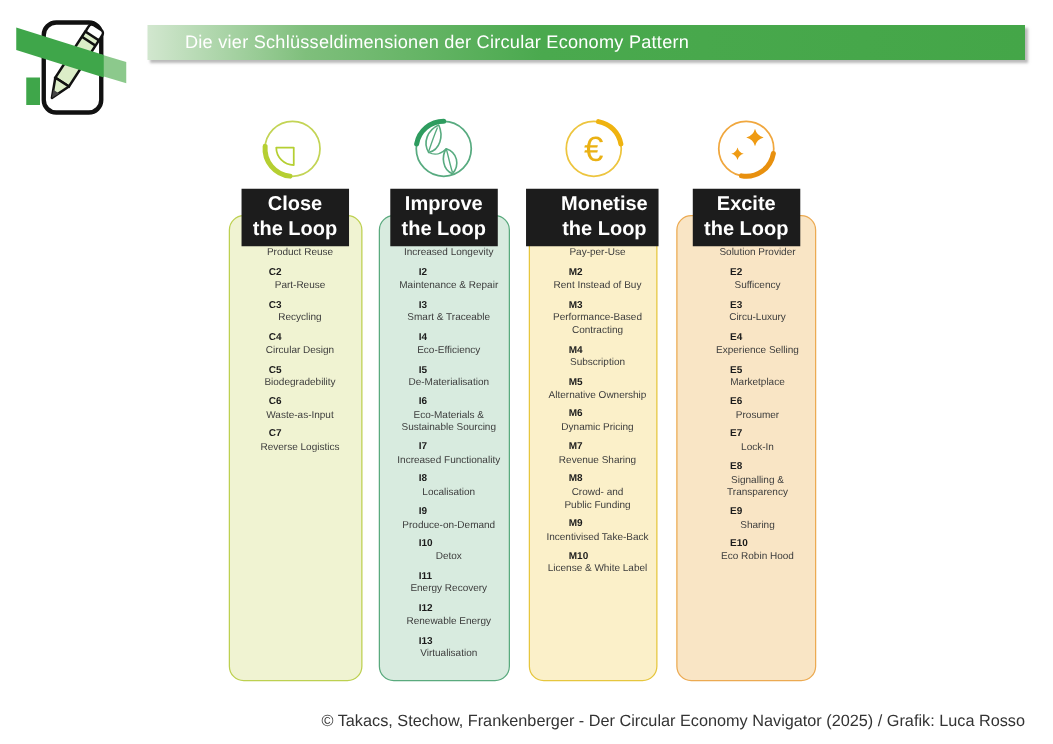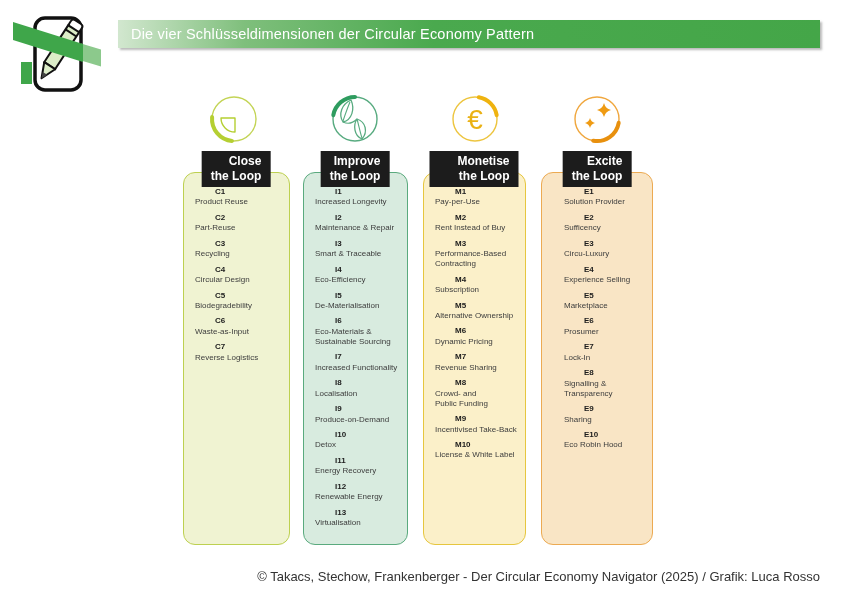--- a/index.html
+++ b/index.html
@@ -10,53 +10,53 @@
   }
   
   .logo{position:absolute;left:12px;top:6px;width:92px;height:92px;}
   .titlebar{
     position:absolute;left:118px;top:20px;width:702px;height:28px;
     background:linear-gradient(90deg,#d2e7cf 0%,#7fbf7c 18%,#4aa94e 45%,#44a648 100%);
     box-shadow:2px 2px 2px rgba(130,130,130,0.55);
     display:flex;align-items:center;
   }
   .titlebar .title{
-    color:#ffffff;font-size:14.5px;padding-left:13px;letter-spacing:0.2px;
+    color:#ffffff;font-size:14.5px;padding-left:30px;letter-spacing:0.2px;
   }
   
   .colbox{
     position:absolute;top:172px;height:373px;border-radius:12px;
     box-sizing:border-box;border:1.5px solid;
   }
   .col-0 .colbox{left:183px;width:107px;background:#f0f3d2;border-color:#bdd050;}
   .col-1 .colbox{left:303px;width:105px;background:#d8ebdf;border-color:#5aaa7e;}
   .col-2 .colbox{left:423px;width:103px;background:#fbf0c9;border-color:#e6c63e;}
   .col-3 .colbox{left:541px;width:112px;background:#f9e5c5;border-color:#ecaa52;padding-left:11px;}
 
   .icon{position:absolute;top:93px;width:52px;height:52px;}
   .col-0 .icon{left:208px;}
   .col-1 .icon{left:329px;}
   .col-2 .icon{left:449px;}
   .col-3 .icon{left:571px;}
 
   .blacklabel{
     position:absolute;top:151px;transform:translateX(-50%);
-    background:#1c1c1c;color:#ffffff;text-align:right;
-    font-size:12px;font-weight:700;line-height:1.25;
+    background:#1c1c1c;color:#ffffff;text-align:center;
+    font-size:16px;font-weight:700;line-height:1.25;
     padding:3px 9px;z-index:3;white-space:nowrap;
   }
   .col-0 .blacklabel{left:236px;}
   .col-1 .blacklabel{left:355px;}
   .col-2 .blacklabel{left:474px;padding-left:28px;}
   .col-3 .blacklabel{left:597px;}
 
   .list{padding:14px 4px 0 11px;}
   .item{margin-bottom:5.5px;}
   .code{font-weight:700;font-size:8px;color:#1b1b1b;line-height:1.3;margin-left:20px;}
-  .plabel{font-size:8px;color:#3c3c3c;line-height:1.25;white-space:pre-line;}
+  .plabel{font-size:8px;color:#3c3c3c;line-height:1.25;white-space:pre-line;text-align:center;}
 
   .footer{
     position:absolute;top:569px;right:22px;
     font-size:13px;color:#333333;
   }
 </style>
 </head>
 <body>
 
 <svg class="logo" viewBox="0 0 90 92" aria-hidden="true">

